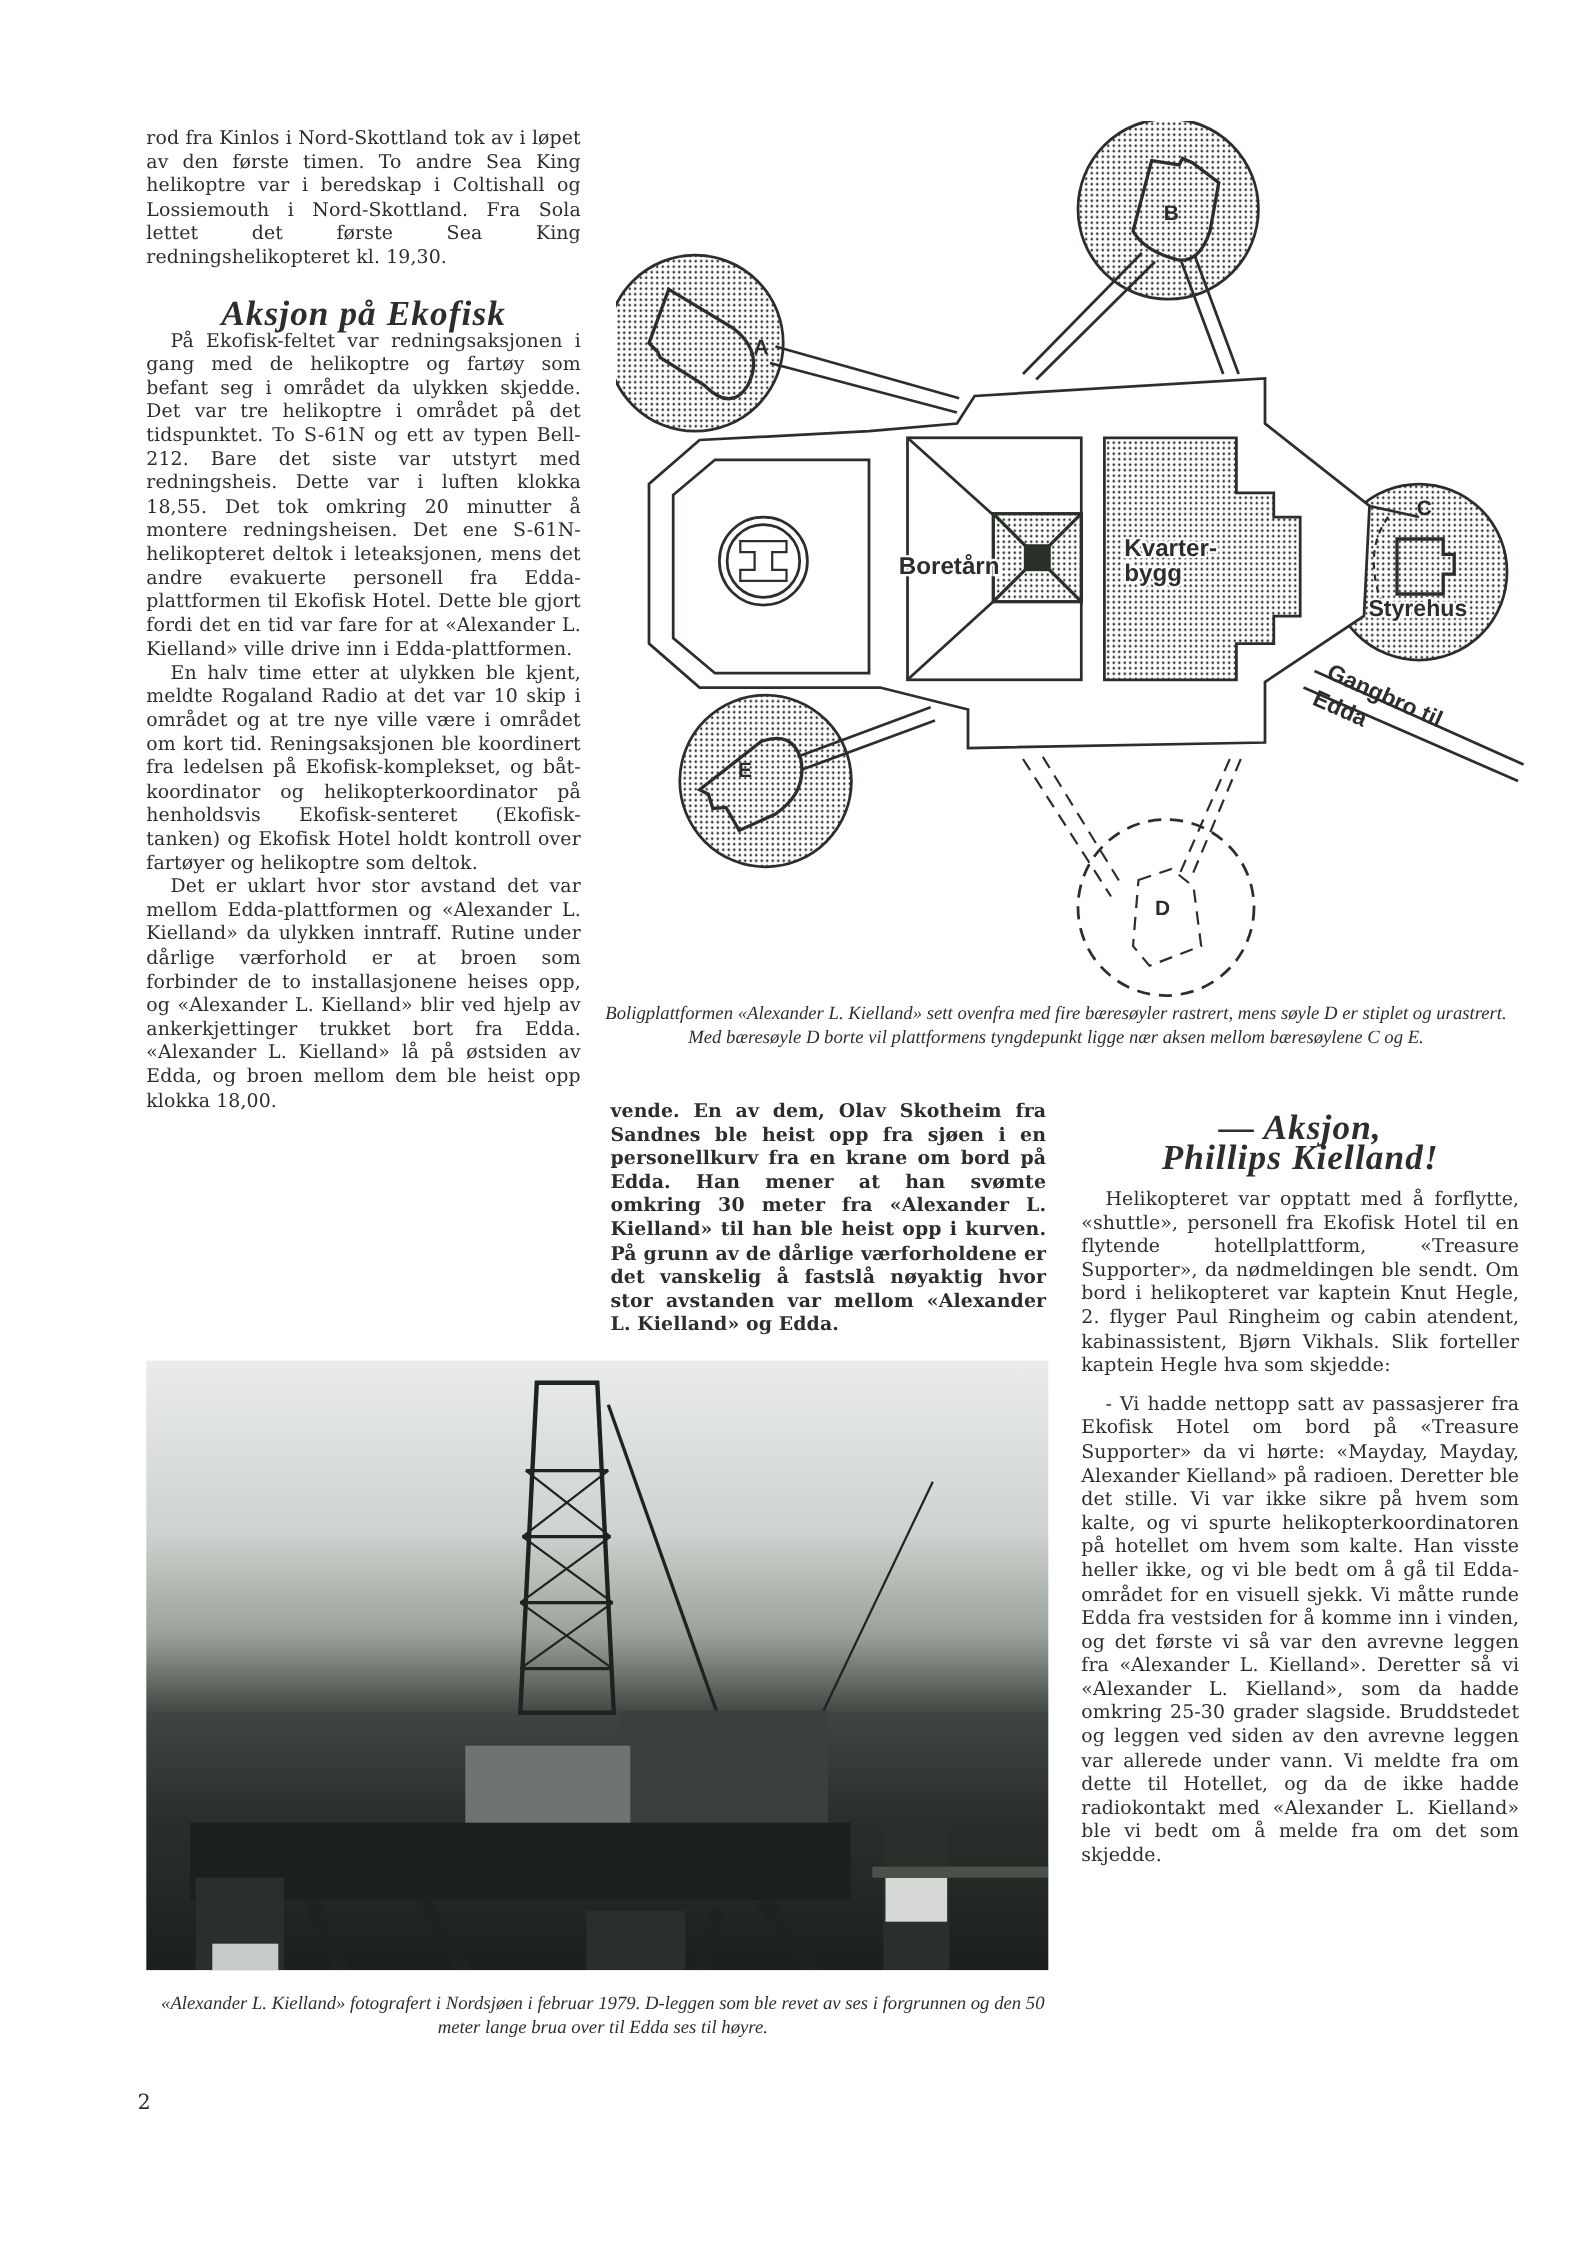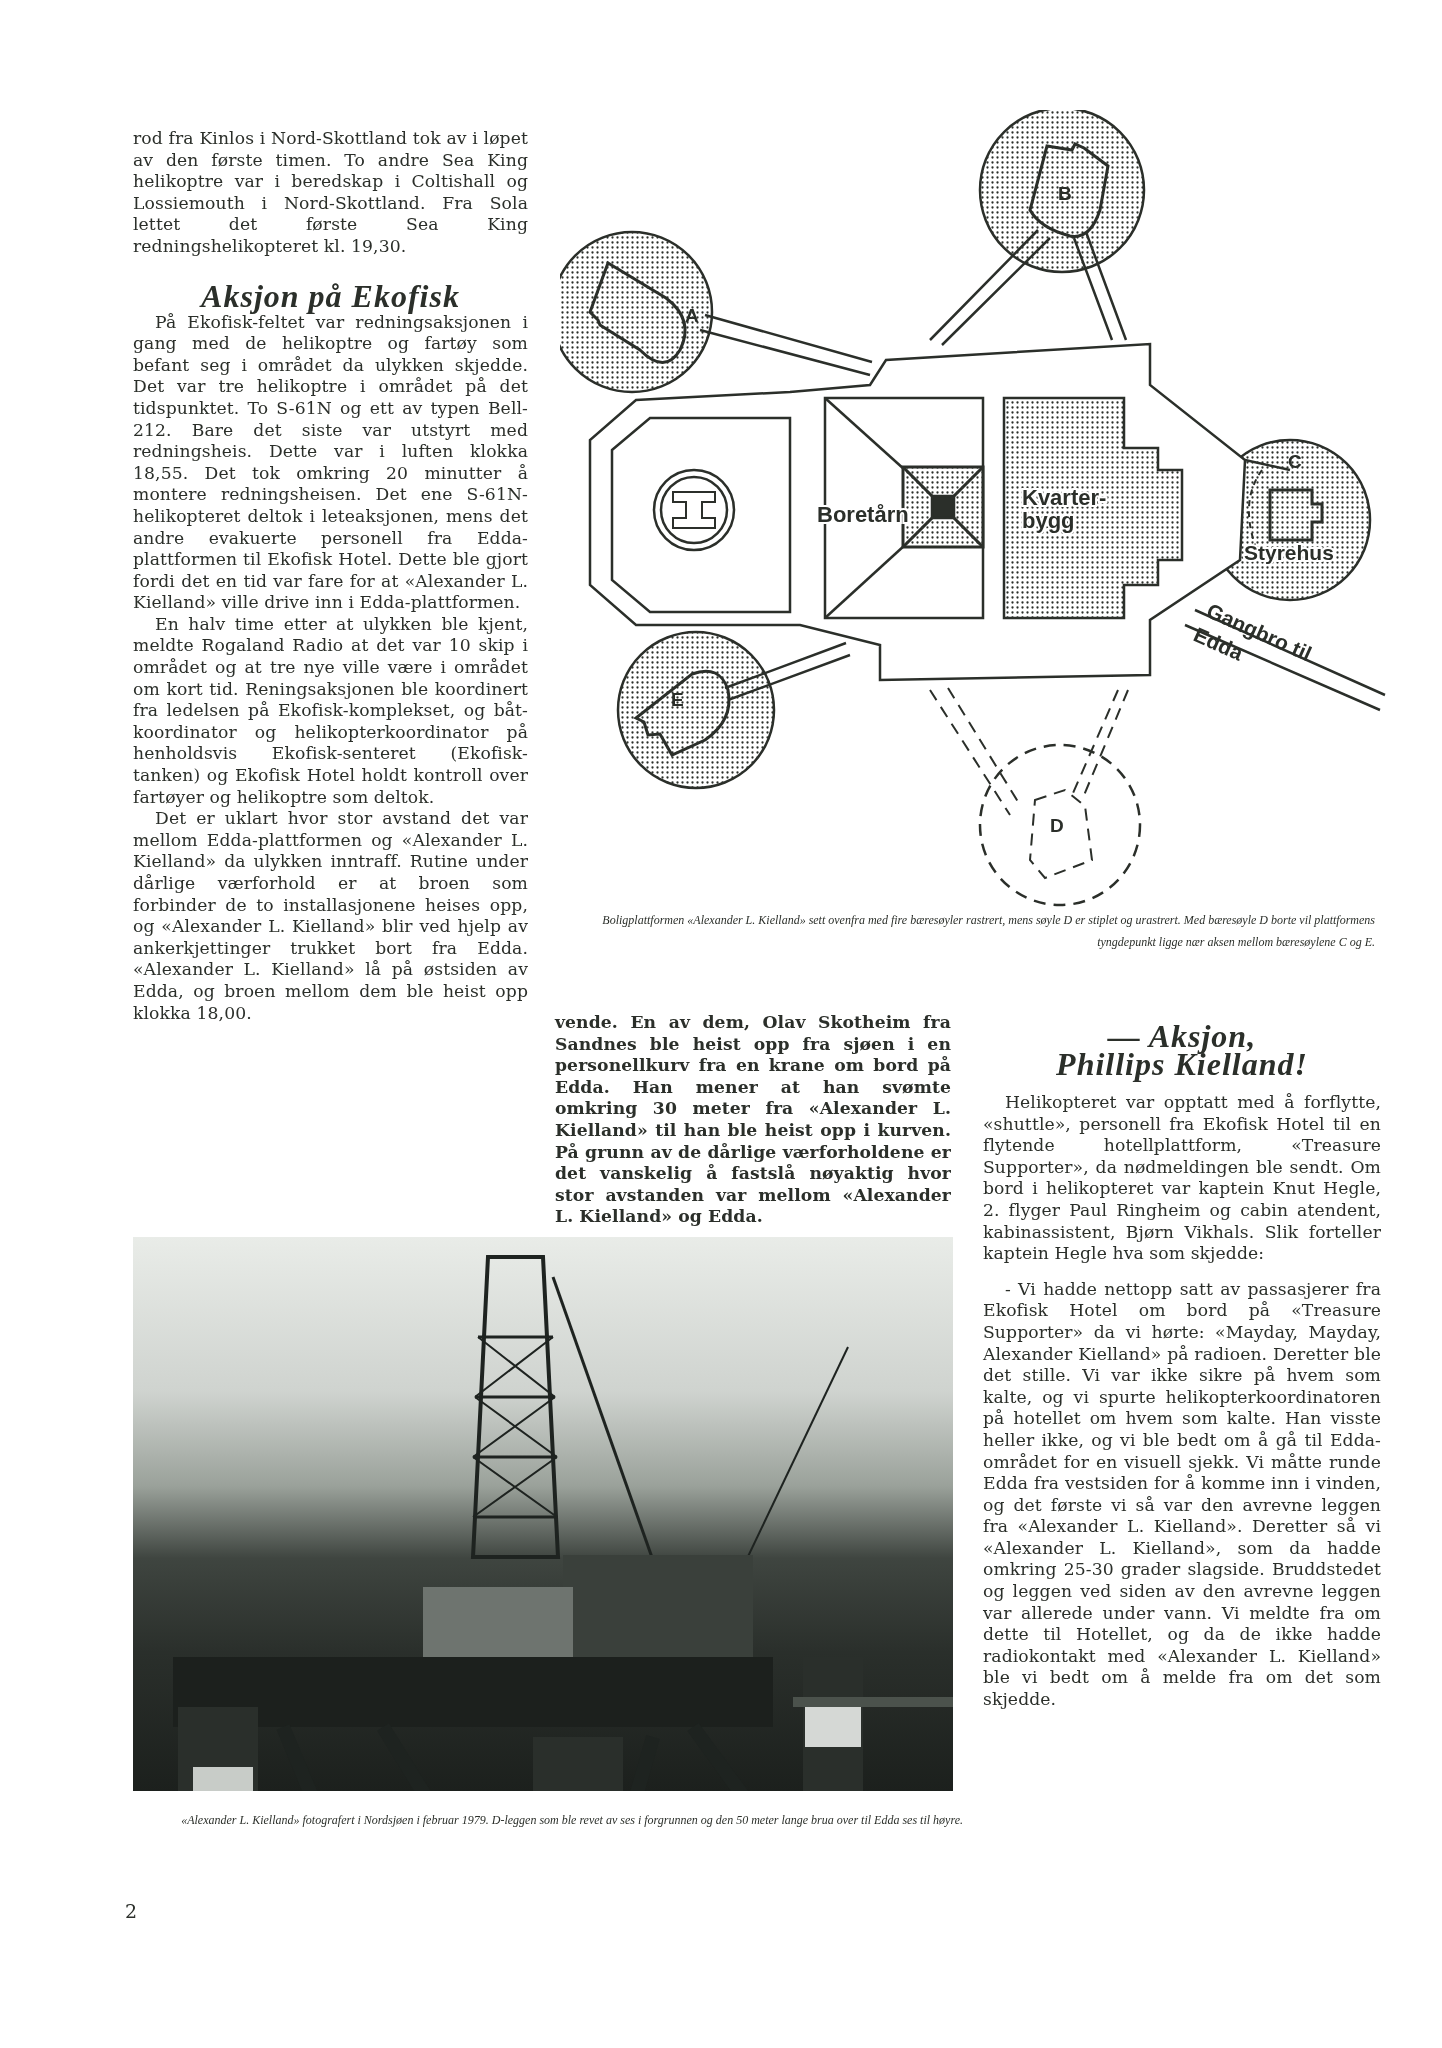--- a/index.html
+++ b/index.html
@@ -7,37 +7,36 @@
     width: 1442px; height: 2048px; position: relative; overflow: hidden;
     font-family: "DejaVu Serif", "Liberation Serif", serif;
     color: #2b2f2a;
   }
   .col {
     position: absolute;
     font-size: 17.2px;
     line-height: 21.6px;
     text-align: justify;
     letter-spacing: 0.1px;
-    margin-top: 12px;
   }
   .col p { margin: 0; text-indent: 22px; }
   .col p.noindent { text-indent: 0; }
   .col p.gap { margin-top: 14px; }
   .heading {
     font-family: "Liberation Serif", "DejaVu Serif", serif;
     font-style: italic; font-weight: bold;
     text-align: center; font-size: 32px; line-height: 28px;
     letter-spacing: 1px;
   }
   .caption {
     position: absolute;
     font-family: "Liberation Serif", "DejaVu Serif", serif;
     font-style: italic;
-    font-size: 12px; line-height: 21.5px;
-    text-align: right; color: #2b2f2a;
+    font-size: 17px; line-height: 21.5px;
+    text-align: center; color: #2b2f2a;
   }
   #col1 { left: 133px; top: 116px; width: 395px; }
   #col2 { left: 555px; top: 1000px; width: 396px; font-weight: bold; }
   #col3 { left: 983px; top: 1010px; width: 398px; }
   #diagram { position: absolute; left: 560px; top: 110px; width: 840px; height: 800px; }
   #diagram-caption { left: 545px; top: 910px; width: 830px; }
   #photo {
     position: absolute; left: 133px; top: 1237px; width: 820px; height: 554px;
     background: linear-gradient(180deg, #e9ece8 0%, #cfd3cf 28%, #9aa19a 45%, #3f4540 58%, #2a2f2b 75%, #1c201d 100%);
     overflow: hidden;

